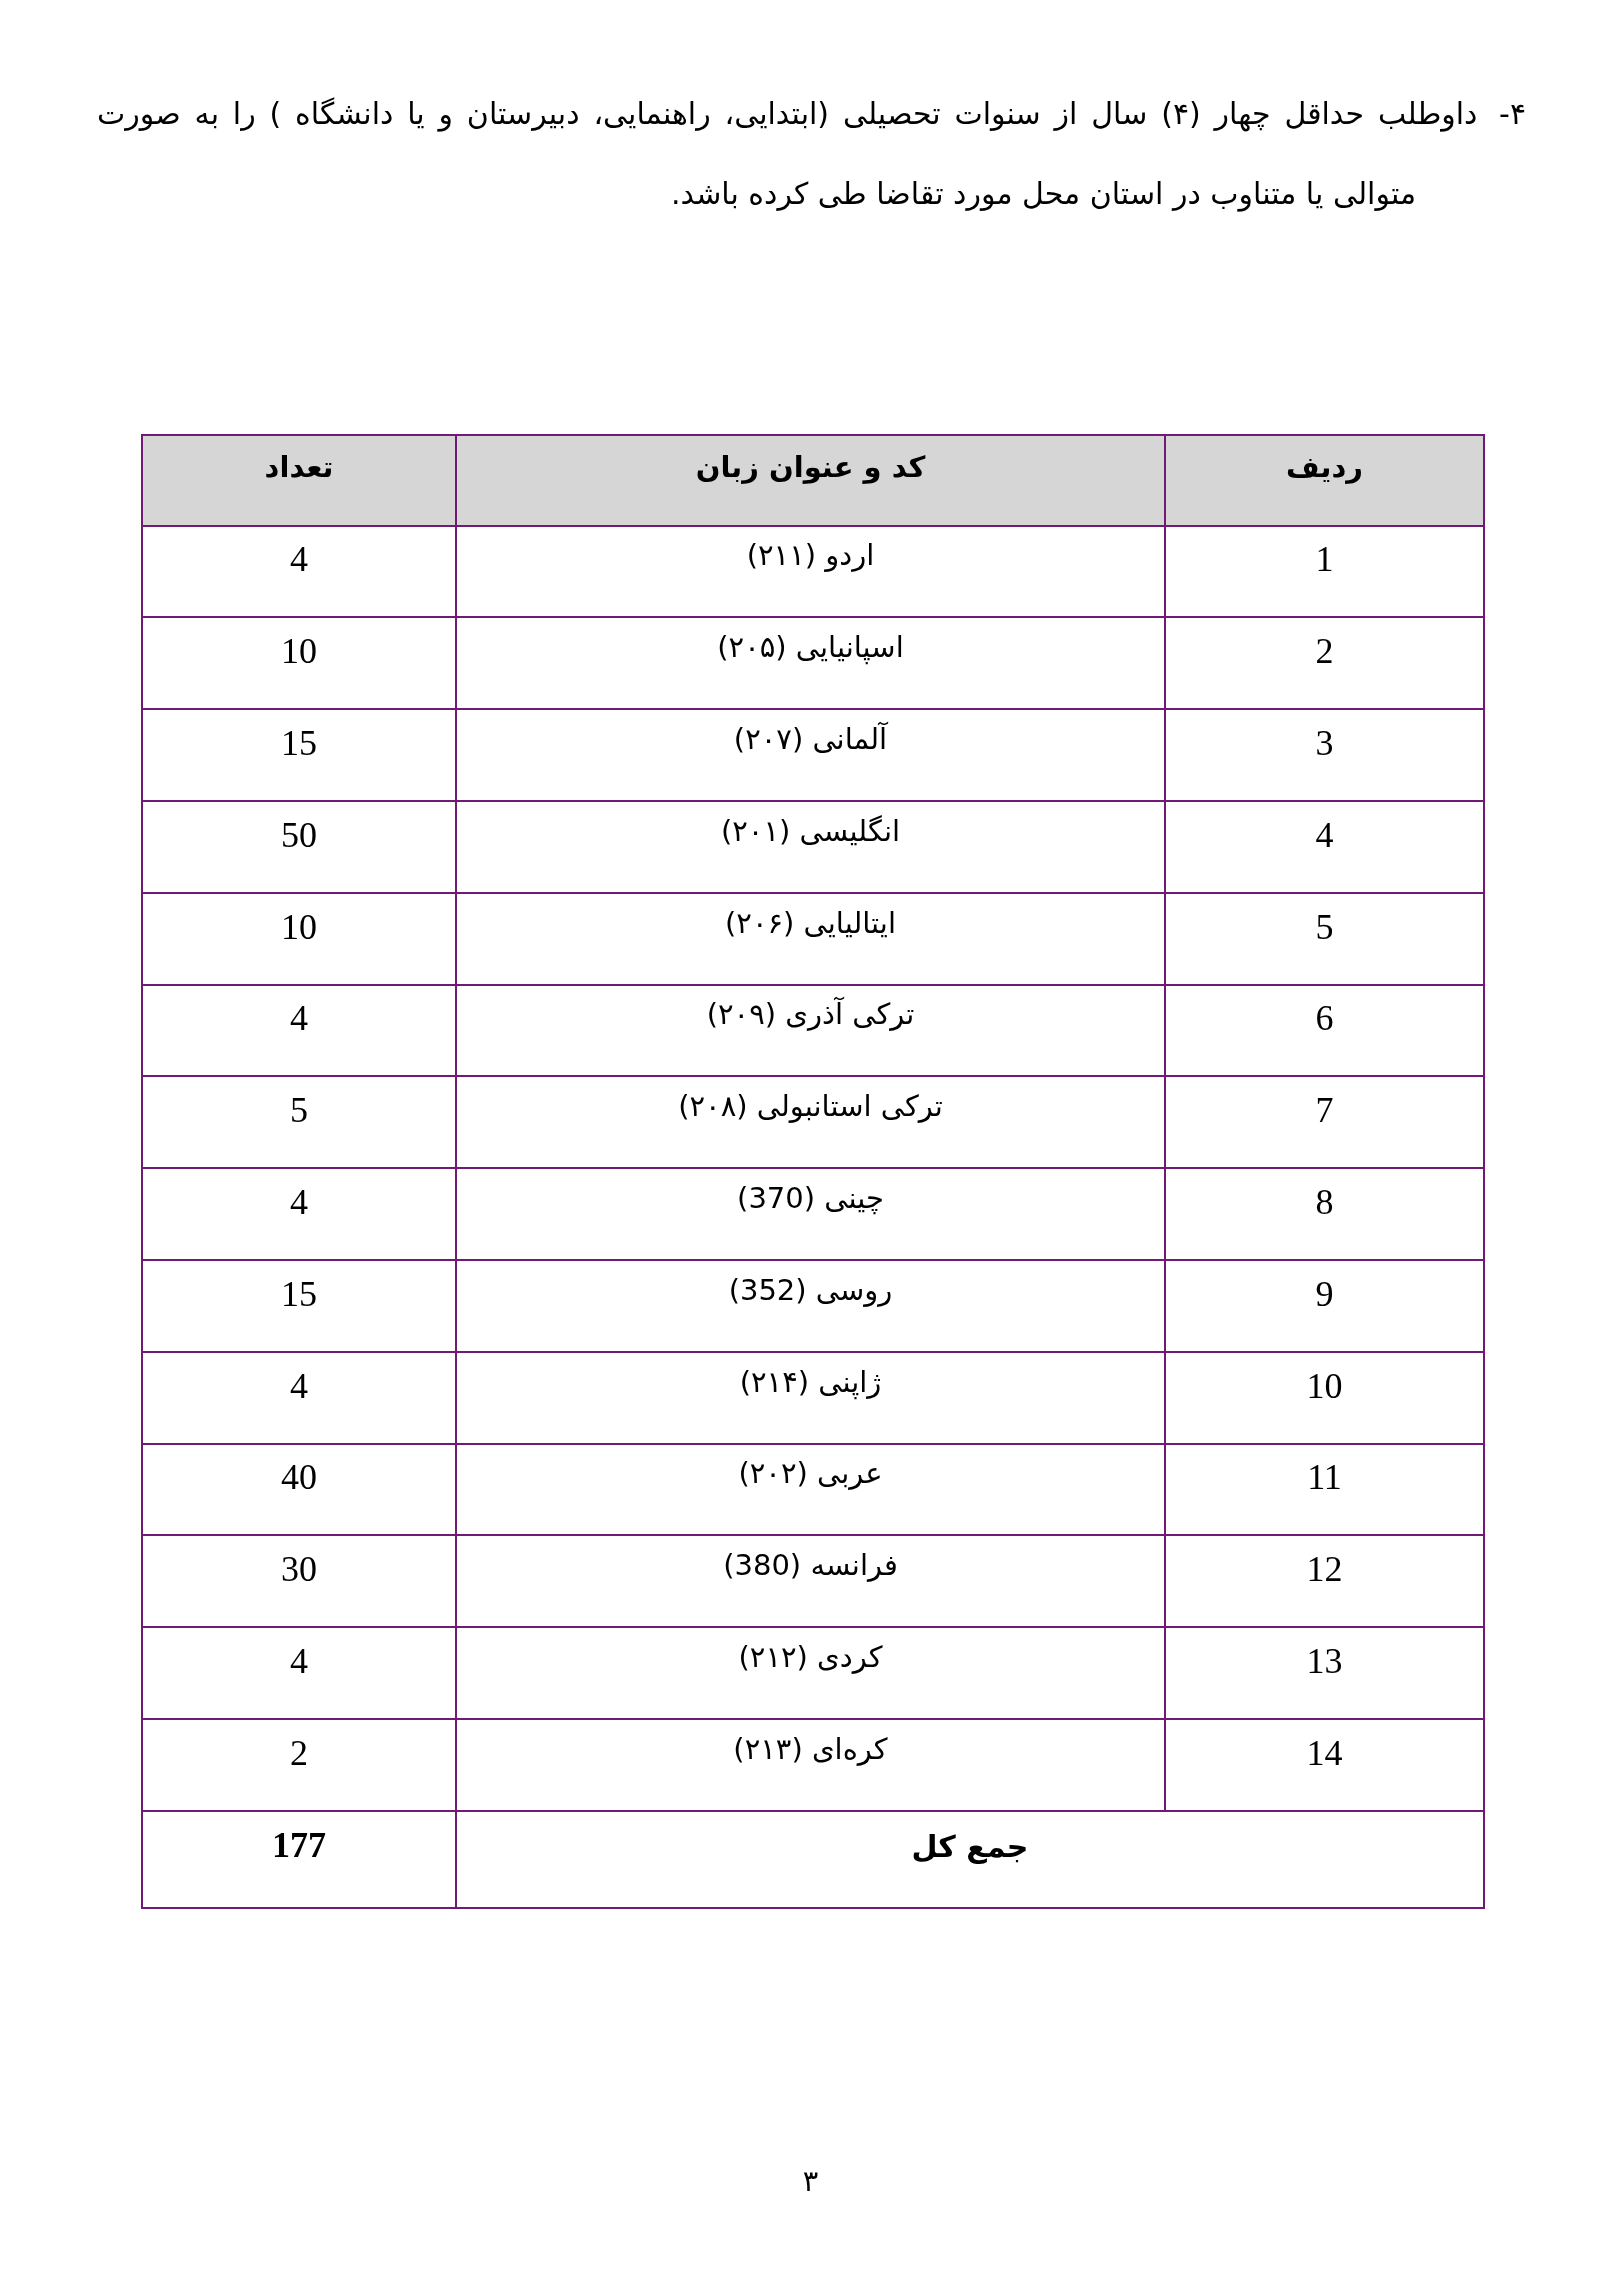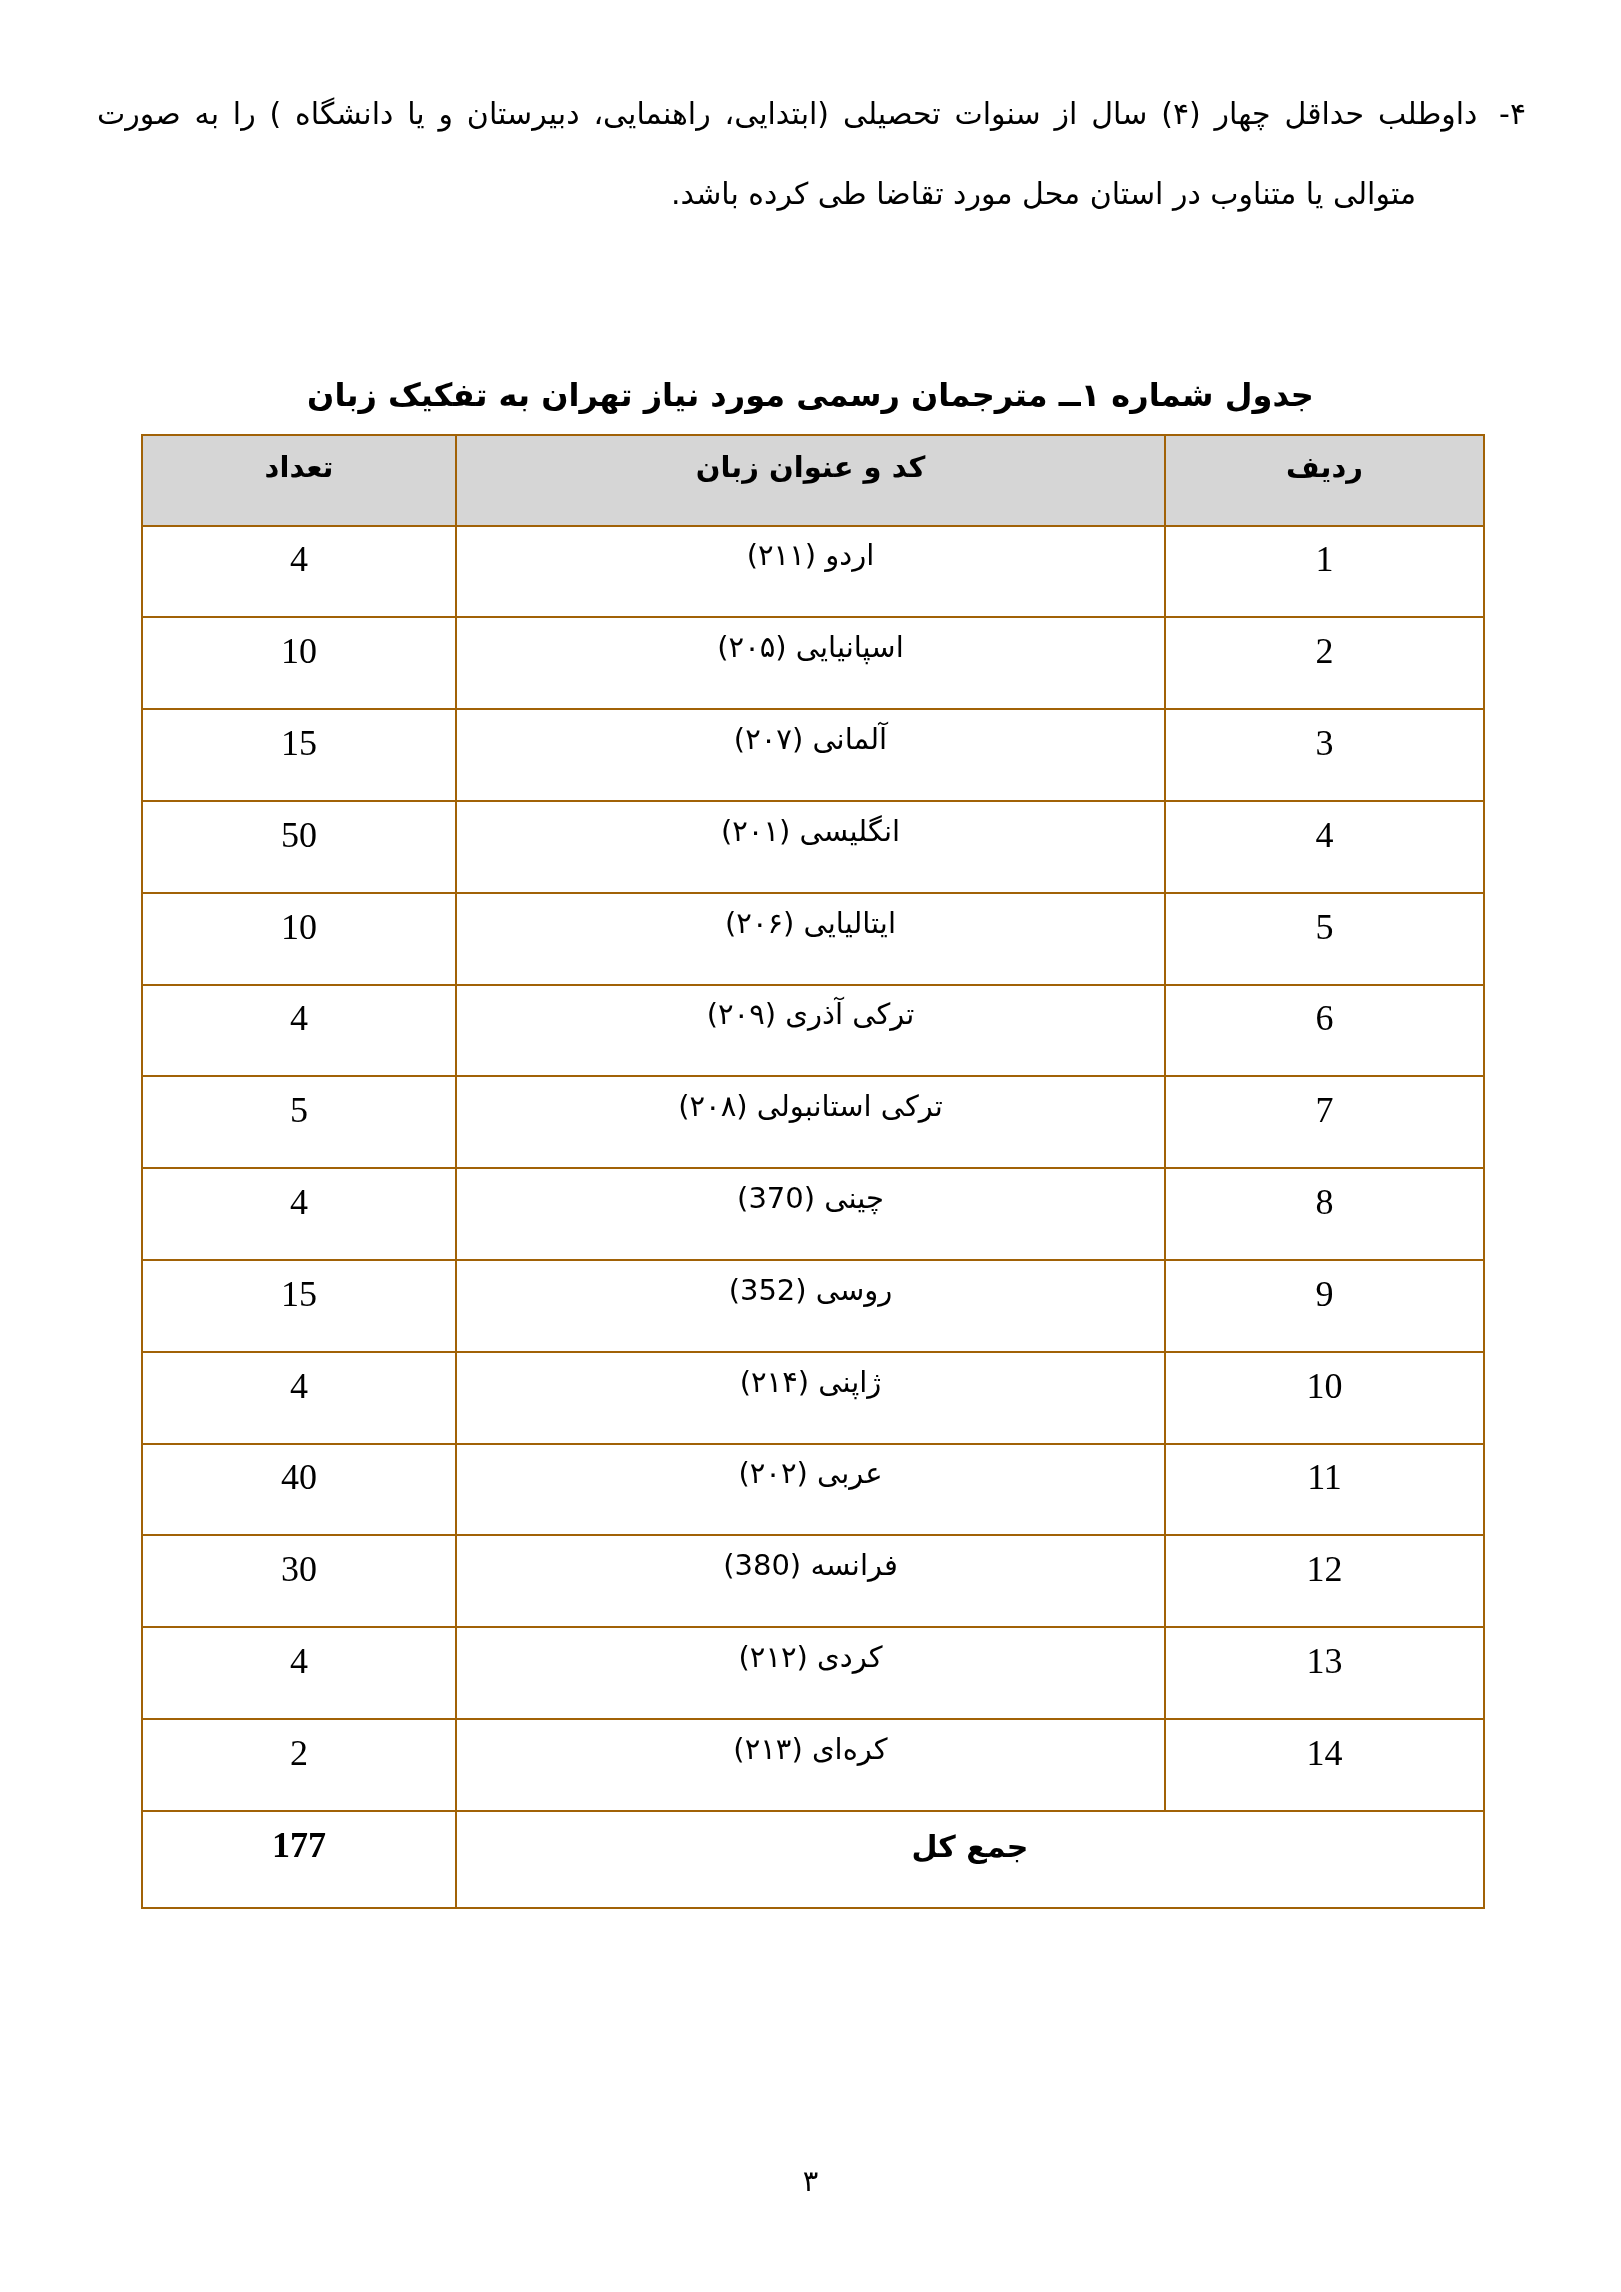--- a/index.html
+++ b/index.html
@@ -61,21 +61,21 @@
     top: 434px;
     left: 141px;
     width: 1341px;
     border-collapse: collapse;
     direction: rtl;
     table-layout: fixed;
     border: 2.9px solid #000;
   }
   table.needs-table th,
   table.needs-table td {
-    border: 2px solid #a16207;
+    border: 2px solid #701a75;
     text-align: center;
     vertical-align: top;
     overflow: hidden;
   }
   table.needs-table th {
     background: #d6d6d6;
     height: 74px;
     font-size: 29px;
     font-weight: bold;
     padding-top: 13.7px;
@@ -116,21 +116,20 @@
 </style>
 </head>
 <body>
 
 <div class="page">
 
   <div class="paragraphs">
     <p class="list-item"><span class="num">۴-</span><span>داوطلب حداقل چهار (۴) سال از سنوات تحصیلی (ابتدایی، راهنمایی، دبیرستان و یا دانشگاه ) را به صورت متوالی یا متناوب در استان محل مورد تقاضا طی کرده باشد.</span></p>
   </div>
 
-  <div class="table-title">جدول شماره ۱ــ مترجمان رسمی مورد نیاز تهران به تفکیک زبان</div>
 
   <table class="needs-table">
     <colgroup>
       <col style="width:319px">
       <col style="width:709px">
       <col style="width:314px">
     </colgroup>
     <thead>
       <tr>
         <th class="cell-header">ردیف</th>

